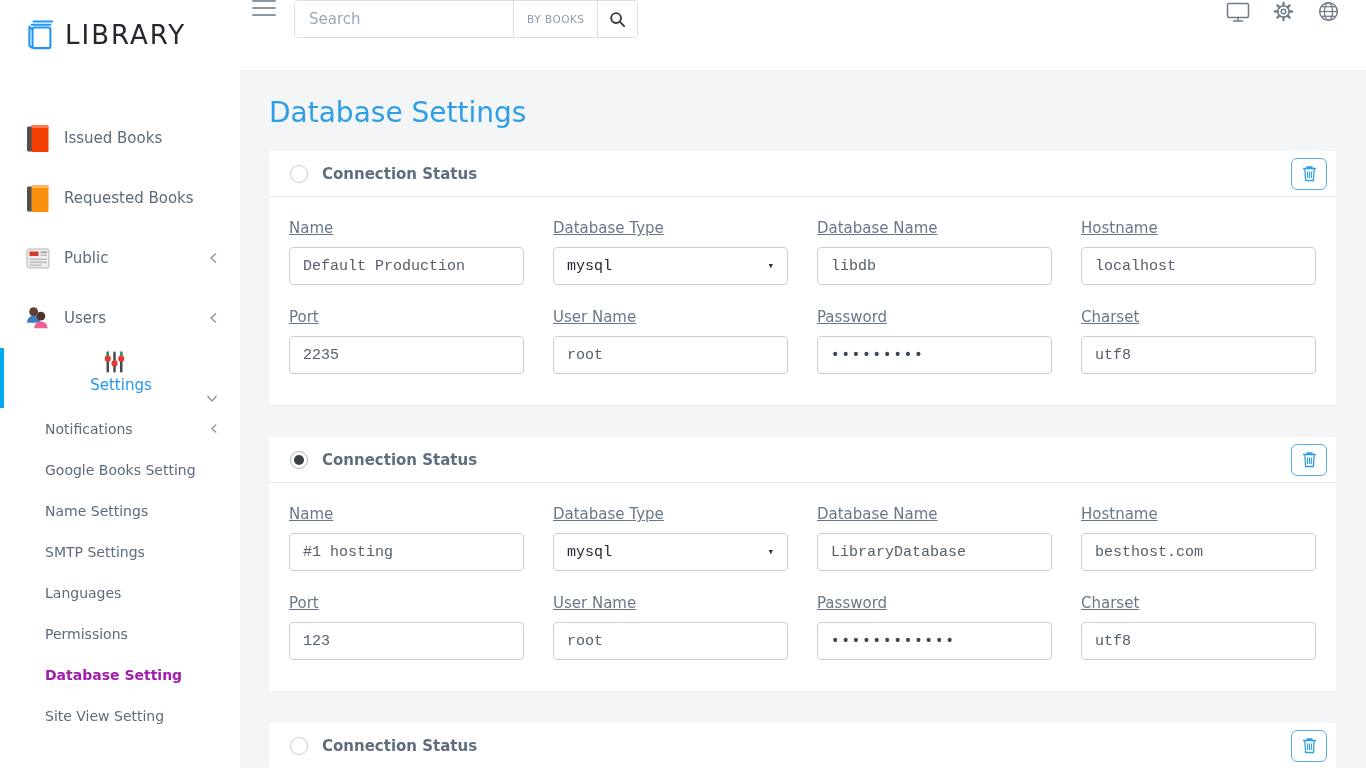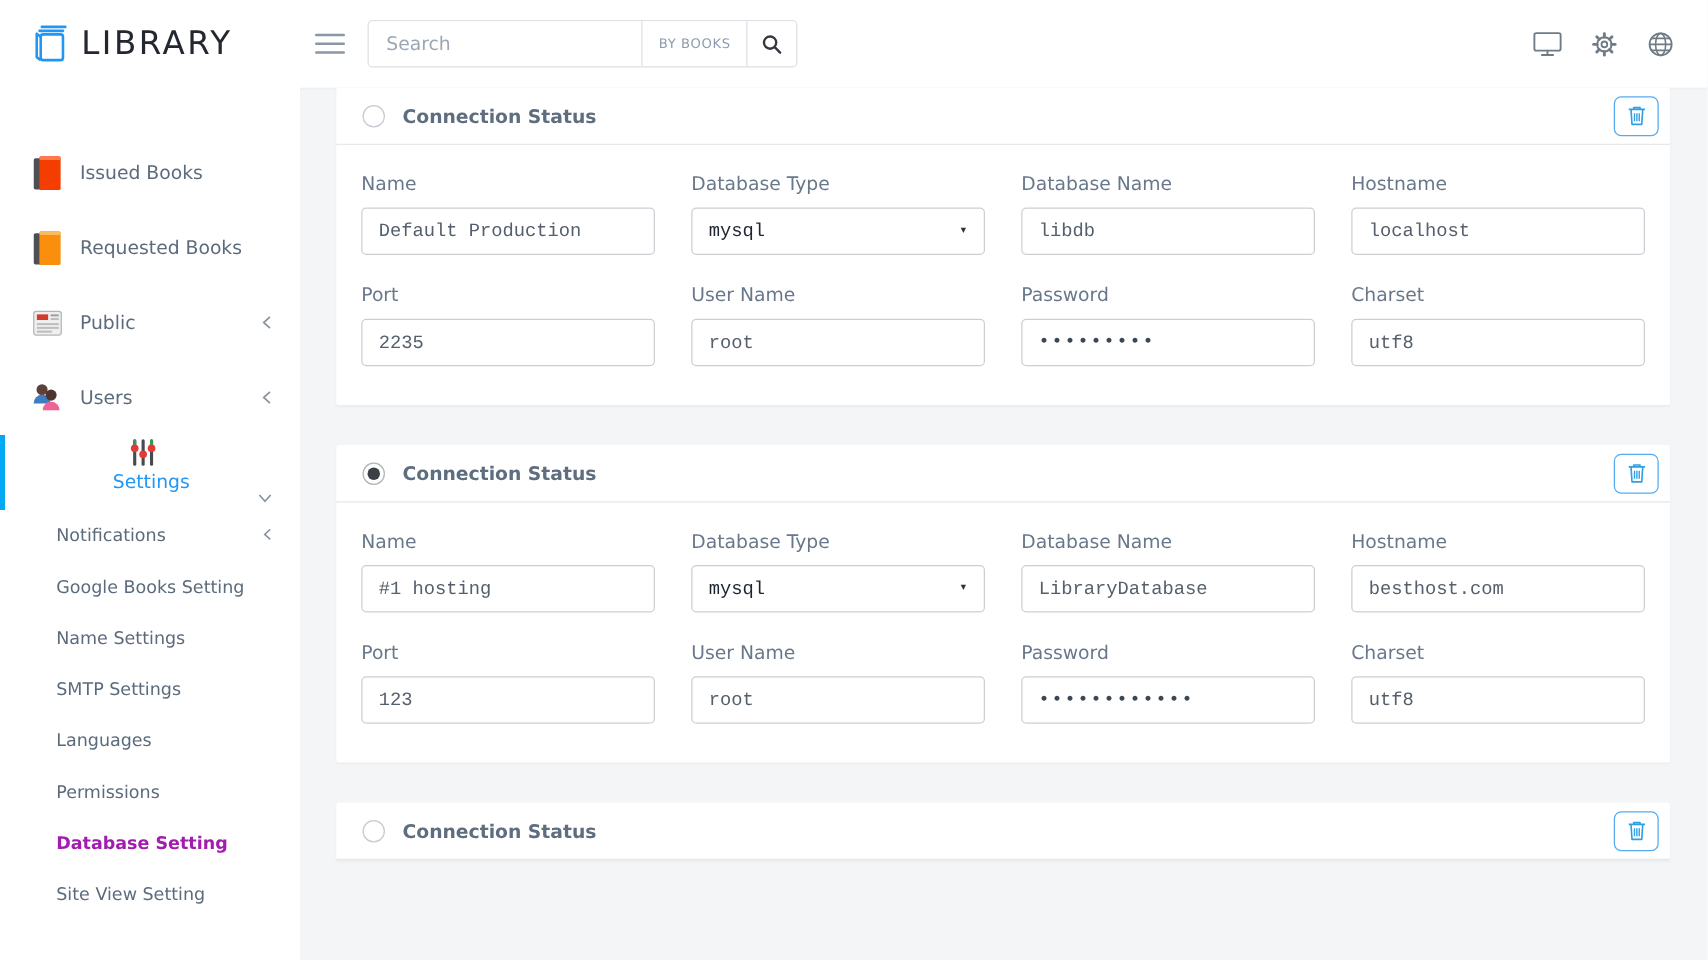--- a/index.html
+++ b/index.html
@@ -20,21 +20,21 @@
   .item .icn { width: 27px; margin-right: 13px; display: flex; justify-content: center; }
   .item .chev { margin-left: auto; display: flex; }
   .item.active { color: #2196f3; flex-direction: column; }
   .item.active::before { content: ""; position: absolute; left: 0; top: 0; bottom: 0; width: 4px; background: #03a9f4; }
   .submenu .sitem { height: 41px; display: flex; align-items: center; padding: 0 22px 0 45px; font-size: 14px; color: #5b6b7c; cursor: pointer; }
   .sitem .chev { margin-left: auto; }
   .sitem.active { font-weight: bold; color: #a21caf; }
 
   
   .main { flex: 1; min-width: 0; display: flex; flex-direction: column; }
-  .topbar { height: 70px; background: #fff; display: flex; align-items: center; flex: none; padding: 0 26px 0 10px; }
+  .topbar { height: 70px; background: #fff; display: flex; align-items: flex-start; flex: none; padding: 0 26px 0 10px; }
   .burger { width: 24px; display: flex; flex-direction: column; gap: 5px; cursor: pointer; margin: 0 18px 0 2px; }
   .burger span { display: block; height: 2px; background: #8a97a5; border-radius: 1px; }
   .searchwrap { display: flex; align-items: stretch; height: 38px; border: 1px solid #dcdfe3; border-radius: 4px; overflow: hidden; background: #fff; }
   .searchwrap input { width: 218px; border: none; outline: none; padding: 0 14px; font-size: 15px; color: #55606c; font-family: inherit; }
   .searchwrap input::placeholder { color: #9aa7b5; }
   .filterbtn { display: flex; align-items: center; padding: 0 13px; border-left: 1px solid #dcdfe3; font-size: 10.5px; letter-spacing: .5px; color: #8c9cae; background: #fff; cursor: pointer; white-space: nowrap; }
   .searchbtn { display: flex; align-items: center; padding: 0 11px; border-left: 1px solid #dcdfe3; background: #fff; border-right: none; cursor: pointer; }
   .top-icons { margin-left: auto; display: flex; align-items: center; gap: 22px; }
   .top-icons .tic { cursor: pointer; display: flex; }
 
@@ -43,21 +43,21 @@
 
   .card { background: #fff; border-radius: 2px; margin-bottom: 32px; box-shadow: 0 1px 2px rgba(0,0,0,0.04); }
   .card-header { display: flex; align-items: center; min-height: 46px; padding: 6px 9px 6px 21px; border-bottom: 1px solid #e6e8ea; }
   .radio { width: 18px; height: 18px; border-radius: 50%; border: 1px solid #c6ccd2; background: #fff; margin-right: 14px; flex: none; cursor: pointer; position: relative; }
   .radio.checked { border-color: #aeb4ba; }
   .radio.checked::after { content: ""; position: absolute; left: 3px; top: 3px; width: 10px; height: 10px; border-radius: 50%; background: #3a4045; }
   .card-title { font-size: 15px; color: #5f6e7e; font-weight: bold; }
   .trash-btn { margin-left: auto; width: 36px; height: 32px; border: 1px solid #55abf2; border-radius: 6px; background: #fff; display: flex; align-items: center; justify-content: center; cursor: pointer; }
 
   .card-body { padding: 22px 20px 31px; display: grid; grid-template-columns: repeat(4, 1fr); column-gap: 29px; row-gap: 23px; }
-  .field label { display: block; font-size: 15px; color: #68788a; margin-bottom: 10px; }
+  .field label { display: block; font-size: 15px; color: #68788a; margin-bottom: 10px; text-decoration: underline; }
   .field input, .select { width: 100%; height: 38px; border: 1px solid #cbcfd4; border-radius: 4px; padding: 0 13px; font-size: 15px; color: #55606c; background: #fff; font-family: Liberation Mono, monospace; outline: none; }
   .field input.pwd { font-size: 14px; letter-spacing: 2px; color: #3b4754; font-weight: bold; }
   .select { display: flex; align-items: center; justify-content: space-between; color: #1d2530; cursor: pointer; }
   .select .caret { color: #333; font-size: 11px; line-height: 1; }
 </style>
 </head>
 <body>
 
 <div class="app">
 
@@ -239,20 +239,21 @@
             <ellipse cx="12" cy="12" rx="4.2" ry="9.2" fill="none" stroke="#6f7b87" stroke-width="1.3"></ellipse>
             <line x1="3" y1="12" x2="21" y2="12" stroke="#6f7b87" stroke-width="1.3"></line>
             <line x1="4.4" y1="7" x2="19.6" y2="7" stroke="#6f7b87" stroke-width="1.3"></line>
             <line x1="4.4" y1="17" x2="19.6" y2="17" stroke="#6f7b87" stroke-width="1.3"></line>
           </svg>
         </span>
       </div>
     </header>
 
     <main class="content">
+      <h1 class="pagetitle">Database Settings</h1>
 
       <section class="card">
         <div class="card-header">
           <span class="radio"></span>
           <span class="card-title">Connection Status</span>
           <button class="trash-btn">
             <span style="display:flex">
               <svg width="15" height="17" viewBox="0 0 15 17">
                 <path d="M1 3.5 H14 M5 3.5 V2 h5 v1.5 M2.8 3.5 l0.8 12 h7.8 l0.8 -12" fill="none" stroke="#2e9fe5" stroke-width="1.3" stroke-linejoin="round"></path>
                 <path d="M5.6 6.5 v6.5 M7.5 6.5 v6.5 M9.4 6.5 v6.5" stroke="#2e9fe5" stroke-width="1.1"></path>

